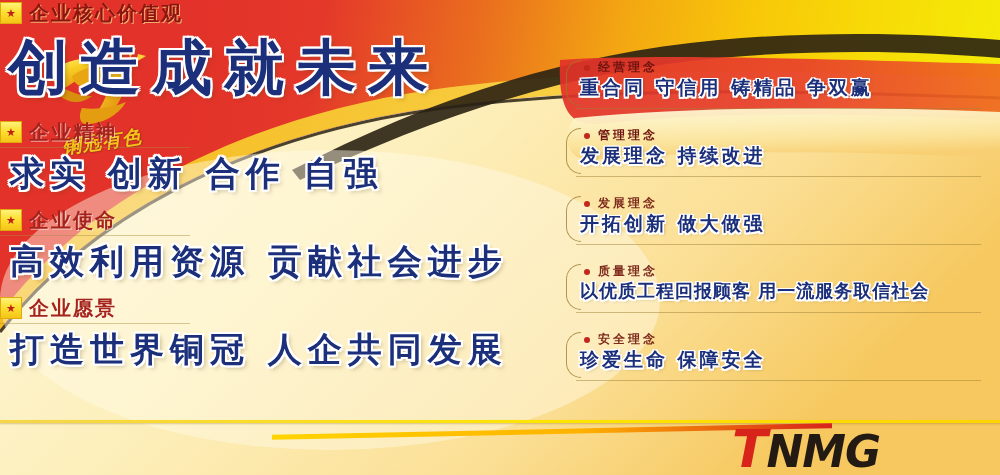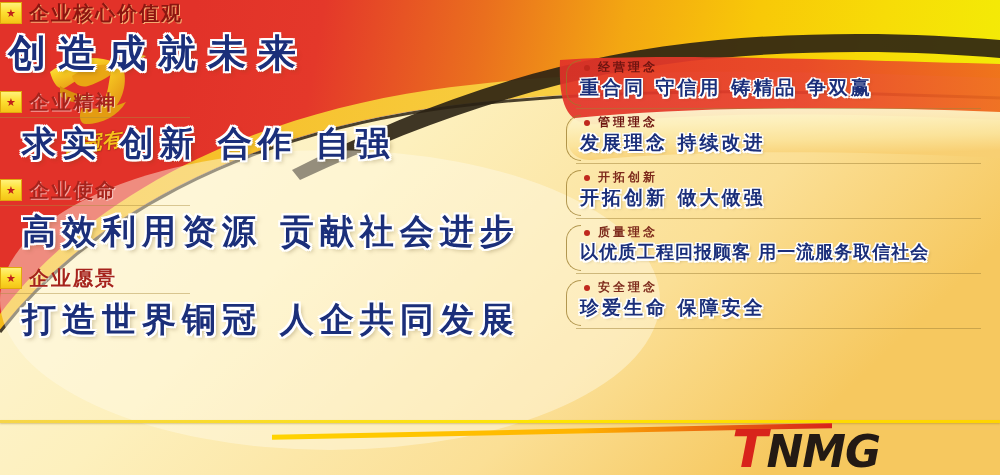--- a/index.html
+++ b/index.html
@@ -60,26 +60,26 @@
 
   .big{
     font-family:"DejaVu Sans","Liberation Sans",sans-serif;
     font-weight:bold;color:#1b2f7a;
     white-space:nowrap;letter-spacing:6px;
     text-shadow:
       -2px -2px 0 #fff, 2px -2px 0 #fff, -2px 2px 0 #fff, 2px 2px 0 #fff,
        0 -2px 0 #fff, 0 2px 0 #fff, -2px 0 0 #fff, 2px 0 0 #fff,
        3px 3px 4px rgba(90,70,20,.35);
   }
-  #title-main{font-size:38px;letter-spacing:12px;margin:2px 0 10px 8px;}
-  .big.line{font-size:34px;margin:3px 0 10px 22px;}
+  #title-main{font-size:60px;letter-spacing:12px;margin:2px 0 10px 8px;}
+  .big.line{font-size:34px;margin:3px 0 10px 10px;}
 
   
   #rightcol{position:absolute;left:566px;top:56px;width:410px;}
-  .rrow{position:relative;height:52px;margin-bottom:3px;}
+  .rrow{position:relative;height:52px;margin-bottom:16px;}
   .rrow .bracket{
     position:absolute;left:0;top:4px;width:14px;height:44px;
     border-left:1.4px solid #9a7a2a;
     border-top:1.4px solid #9a7a2a;
     border-bottom:1.4px solid #9a7a2a;
     border-radius:22px 0 0 22px;
     opacity:.75;
   }
   .rrow .dot{
     position:absolute;left:18px;top:9px;width:6px;height:6px;border-radius:50%;
@@ -263,21 +263,21 @@
       <span class="bracket"></span>
       <span class="dot"></span>
       <span class="cap">管理理念</span>
       <span class="val">发展理念  持续改进</span>
       <span class="urule"></span>
     </div>
 
     <div class="rrow">
       <span class="bracket"></span>
       <span class="dot"></span>
-      <span class="cap">开拓创新</span>
+      <span class="cap">发展理念</span>
       <span class="val">开拓创新  做大做强</span>
       <span class="urule"></span>
     </div>
 
     <div class="rrow">
       <span class="bracket"></span>
       <span class="dot"></span>
       <span class="cap">质量理念</span>
       <span class="val sm">以优质工程回报顾客 用一流服务取信社会</span>
       <span class="urule"></span>

